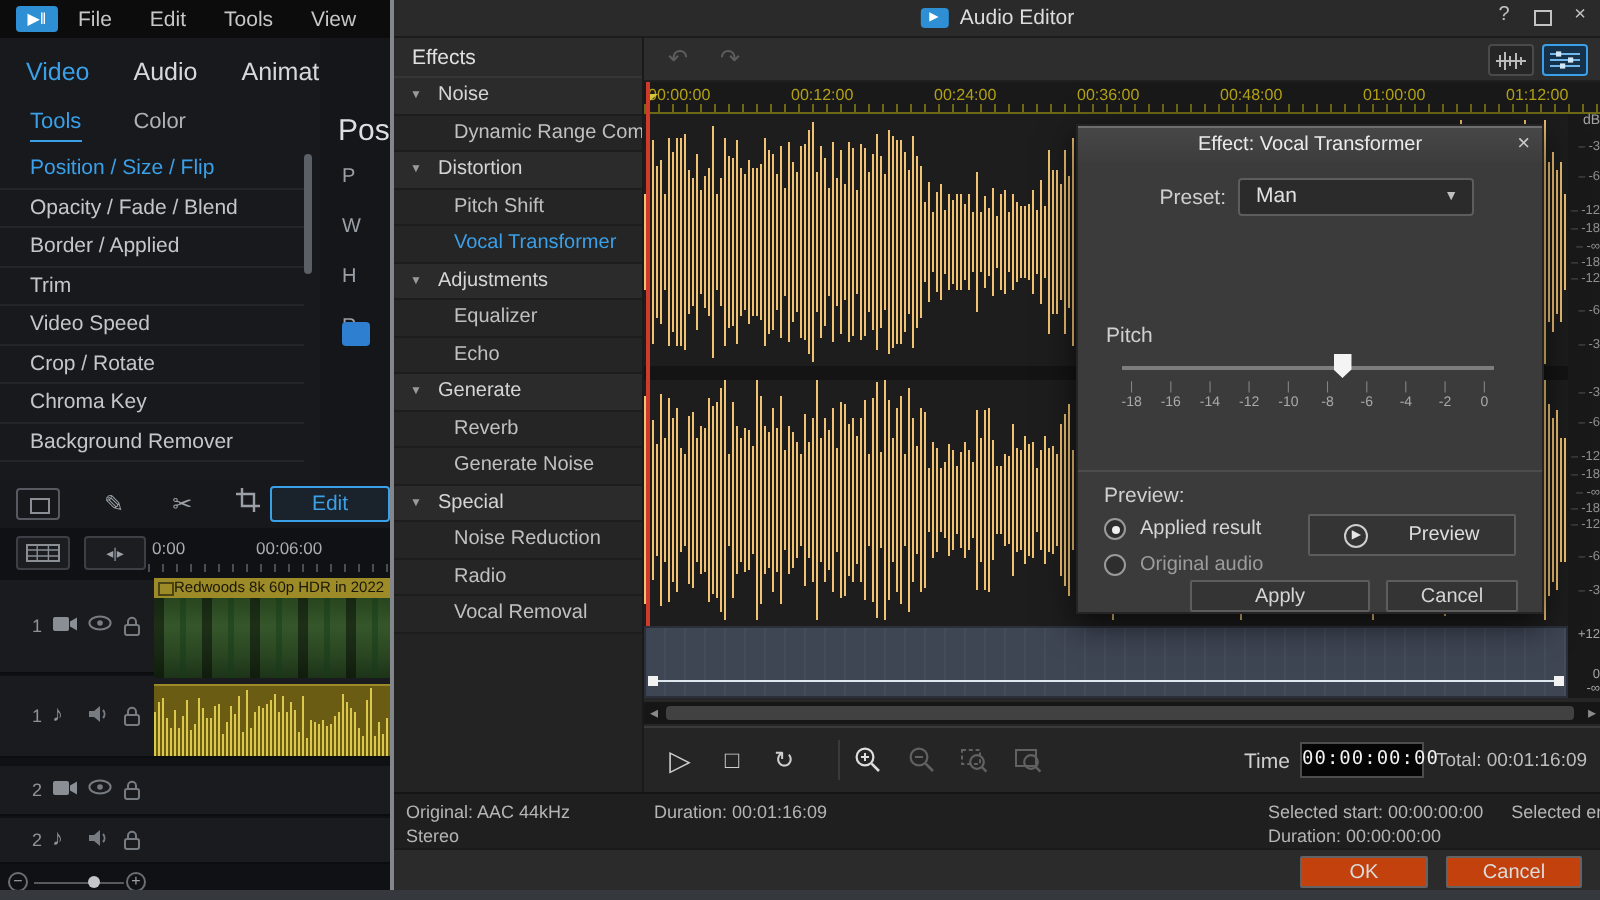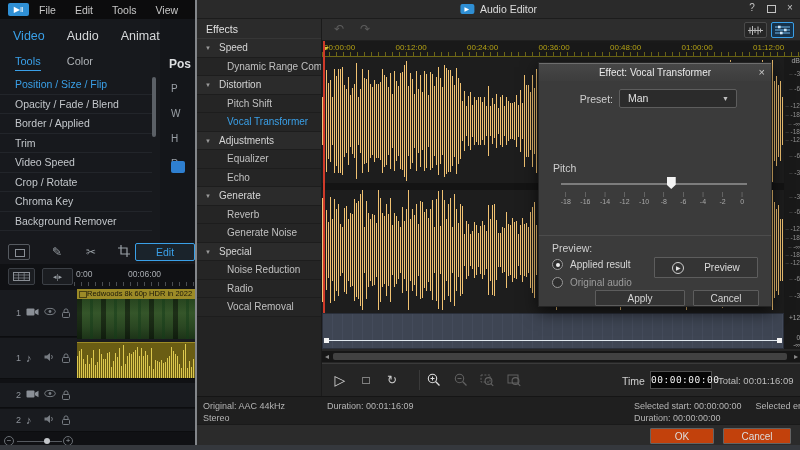--- a/index.html
+++ b/index.html
@@ -25,21 +25,21 @@
   .tabs { position:absolute; left:13px; top:10px; display:flex; gap:22px; font-size:12.5px; color:#d6d8da; }
   .tabs .tab.on { color:#3aa0e8; }
   .subtabs { position:absolute; left:15px; top:36px; display:flex; gap:26px; font-size:11px; color:#aeb2b6; }
   .subtabs .stab.on { color:#3aa0e8; border-bottom:1px solid #3aa0e8; padding-bottom:3px; }
   .toollist { position:absolute; left:0; top:56px; width:152px; }
   .toollist .ti { height:19.5px; line-height:19.5px; padding-left:15px; font-size:10.5px; color:#c3c7cb;
                   border-bottom:1px solid #22252a; white-space:nowrap; overflow:hidden; }
   .toollist .ti.on { color:#3aa0e8; }
   .vscroll { position:absolute; left:152px; top:58px; width:4px; height:60px; background:#5b6066; border-radius:2px; }
   .sliver { position:absolute; left:160px; top:0; width:35px; height:221px; background:#14161a; overflow:hidden; }
-  .sliver .sh { position:absolute; left:9px; top:38px; font-size:12px; font-weight:bold; color:#dcdee0; }
+  .sliver .sh { position:absolute; left:9px; top:38px; font-size:15px; font-weight:normal; color:#dcdee0; }
   .sliver .si { position:absolute; left:11px; font-size:10px; color:#9aa0a6; }
   .sliver .sblue { position:absolute; left:11px; top:142px; width:14px; height:12px; background:#2e7fd0; border-radius:2px; }
 
   .tlbar { left:0; top:240px; width:195px; height:24px; background:#17181c; z-index:1; display:flex; align-items:center; }
   .boxicon { width:22px; height:16px; border:1px solid #565a60; border-radius:2px; margin-left:8px; position:relative; }
   .boxicon:after { content:""; position:absolute; left:6px; top:4px; width:8px; height:6px; border:1px solid #8a8f96; }
   .glyphbtn { color:#9aa0a6; font-size:12px; line-height:1; }
   .editbtn { position:absolute; left:135px; top:3px; width:60px; height:18px; border:1px solid #3aa0e8; border-radius:2px;
              color:#3aa0e8; font-size:10.5px; display:flex; align-items:center; justify-content:center; background:rgba(58,160,232,.08); }
   .tlbar2 { left:0; top:264px; width:195px; height:26px; background:#101114; z-index:1; }
@@ -407,21 +407,21 @@
         <span>Audio Editor</span>
       </div>
       <div class="wctl" style="right:40px;">?</div>
       <div class="wbox" style="right:24px;"></div>
       <div class="wctl" style="right:2px;">×</div>
     </div>
 
     <div class="effects">
       <div class="fx-head">Effects</div>
       <div id="fxlist">
-          <div class="fxg">Speed</div>
+          <div class="fxg">Noise</div>
           <div class="fxi">Dynamic Range Compression</div>
           <div class="fxg">Distortion</div>
           <div class="fxi">Pitch Shift</div>
           <div class="fxi on">Vocal Transformer</div>
           <div class="fxg">Adjustments</div>
           <div class="fxi">Equalizer</div>
           <div class="fxi">Echo</div>
           <div class="fxg">Generate</div>
           <div class="fxi">Reverb</div>
           <div class="fxi">Generate Noise</div>

